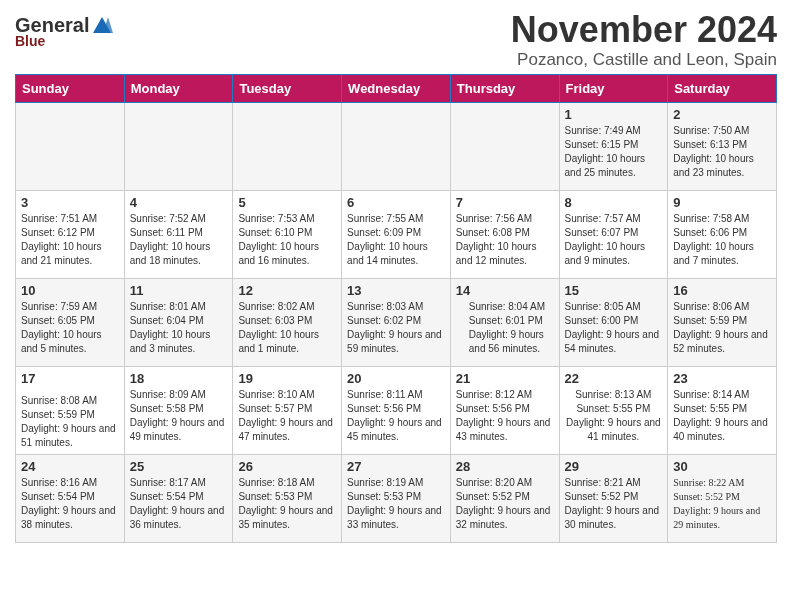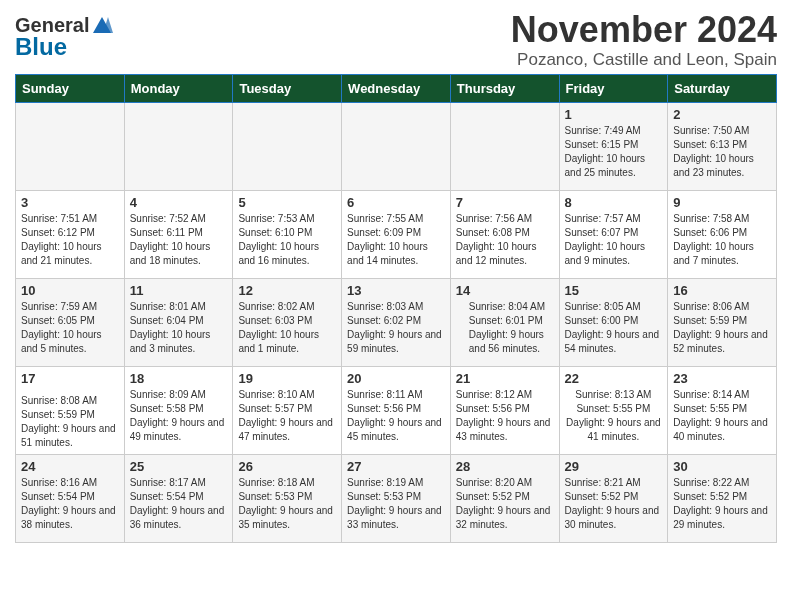--- a/index.html
+++ b/index.html
@@ -33,21 +33,21 @@
     .location {
       font-size: 17px;
       color: #555;
     }
     table {
       width: 100%;
       border-collapse: collapse;
       table-layout: fixed;
     }
     thead th {
-      background-color: #14532d;
+      background-color: #be185d;
       color: white;
       text-align: left;
       padding: 6px 6px;
       font-size: 13px;
       font-weight: bold;
       border: 1px solid #2178c4;
       margin-left: 44px;
     }
     tbody td {
       border: 1px solid #ccc;
@@ -86,21 +86,21 @@
 <div class="header">
   <div class="logo">
     <div>
       <div style="display:flex;align-items:center;gap:2px;">
         <span style="font-size:20px;font-weight:bold;color:#333;">General</span>
         <svg width="22" height="22" viewBox="0 0 22 22">
           <polygon points="11,2 20,18 2,18" fill="#1a6bb5"></polygon>
           <polygon points="17,2 22,18 12,18" fill="#1a6bb5" opacity="0.7"></polygon>
         </svg>
       </div>
-      <div style="font-size:24px;font-weight:bold;color:#0369a1;margin-top:-4px;">Blue</div>
+      <div style="font-size:14px;font-weight:bold;color:#7f1d1d;margin-top:-4px;">Blue</div>
     </div>
   </div>
   <div class="title-section">
     <div class="month-title">November 2024</div>
     <div class="location">Pozanco, Castille and Leon, Spain</div>
   </div>
 </div>
 
 <table>
   <thead>
@@ -298,19 +298,19 @@
 Daylight: 9 hours and 32 minutes.</div>
         </td>
         <td>
           <span class="day-number">29</span>
           <div class="day-info" style="white-space: pre-line;">Sunrise: 8:21 AM
 Sunset: 5:52 PM
 Daylight: 9 hours and 30 minutes.</div>
         </td>
         <td>
           <span class="day-number">30</span>
-          <div class="day-info" style="white-space: pre-line;">Sunrise: 8:22 AM
+          <div class="day-info" style="white-space: pre-line; font-family: Liberation Serif, serif;">Sunrise: 8:22 AM
 Sunset: 5:52 PM
 Daylight: 9 hours and 29 minutes.</div>
         </td>
       </tr>
     </tbody>
 </table>
 
 </body></html>

